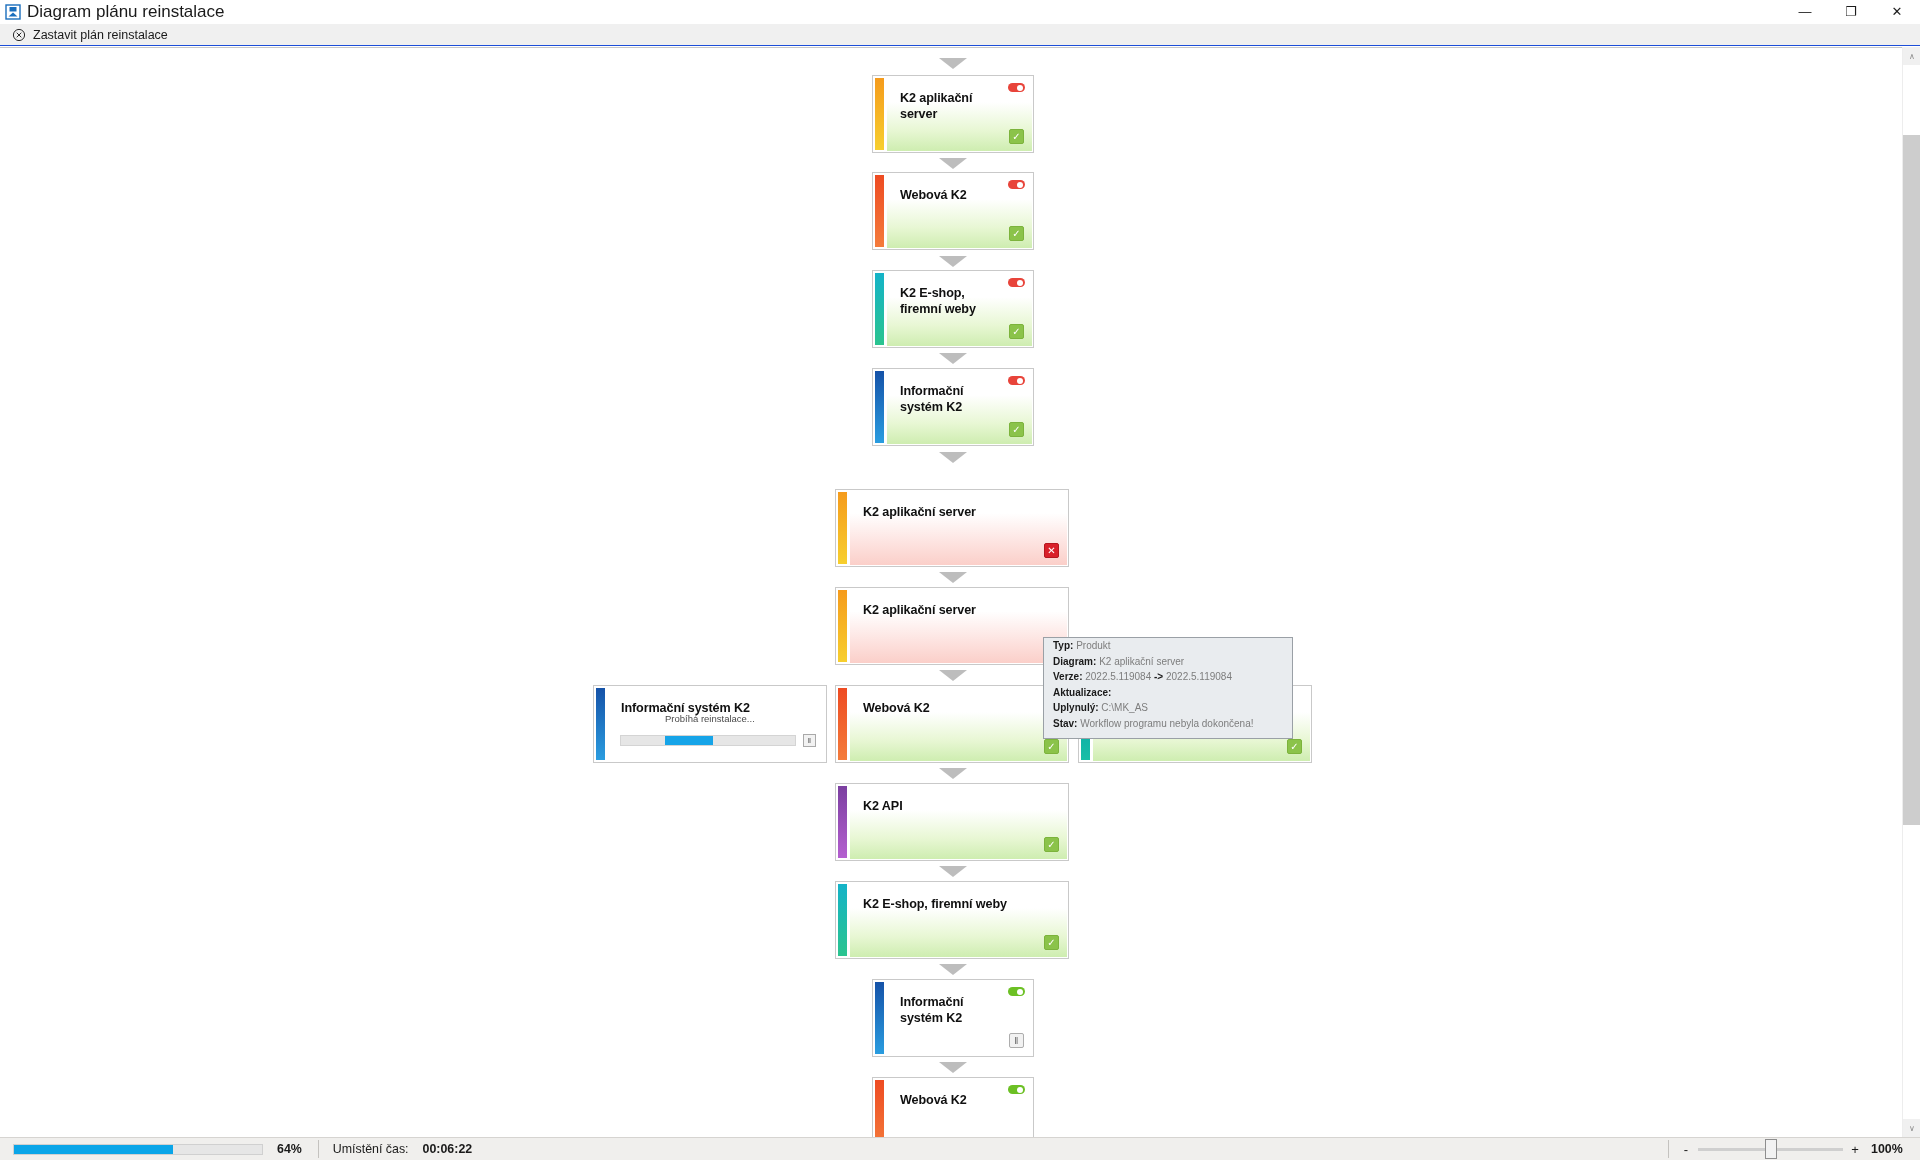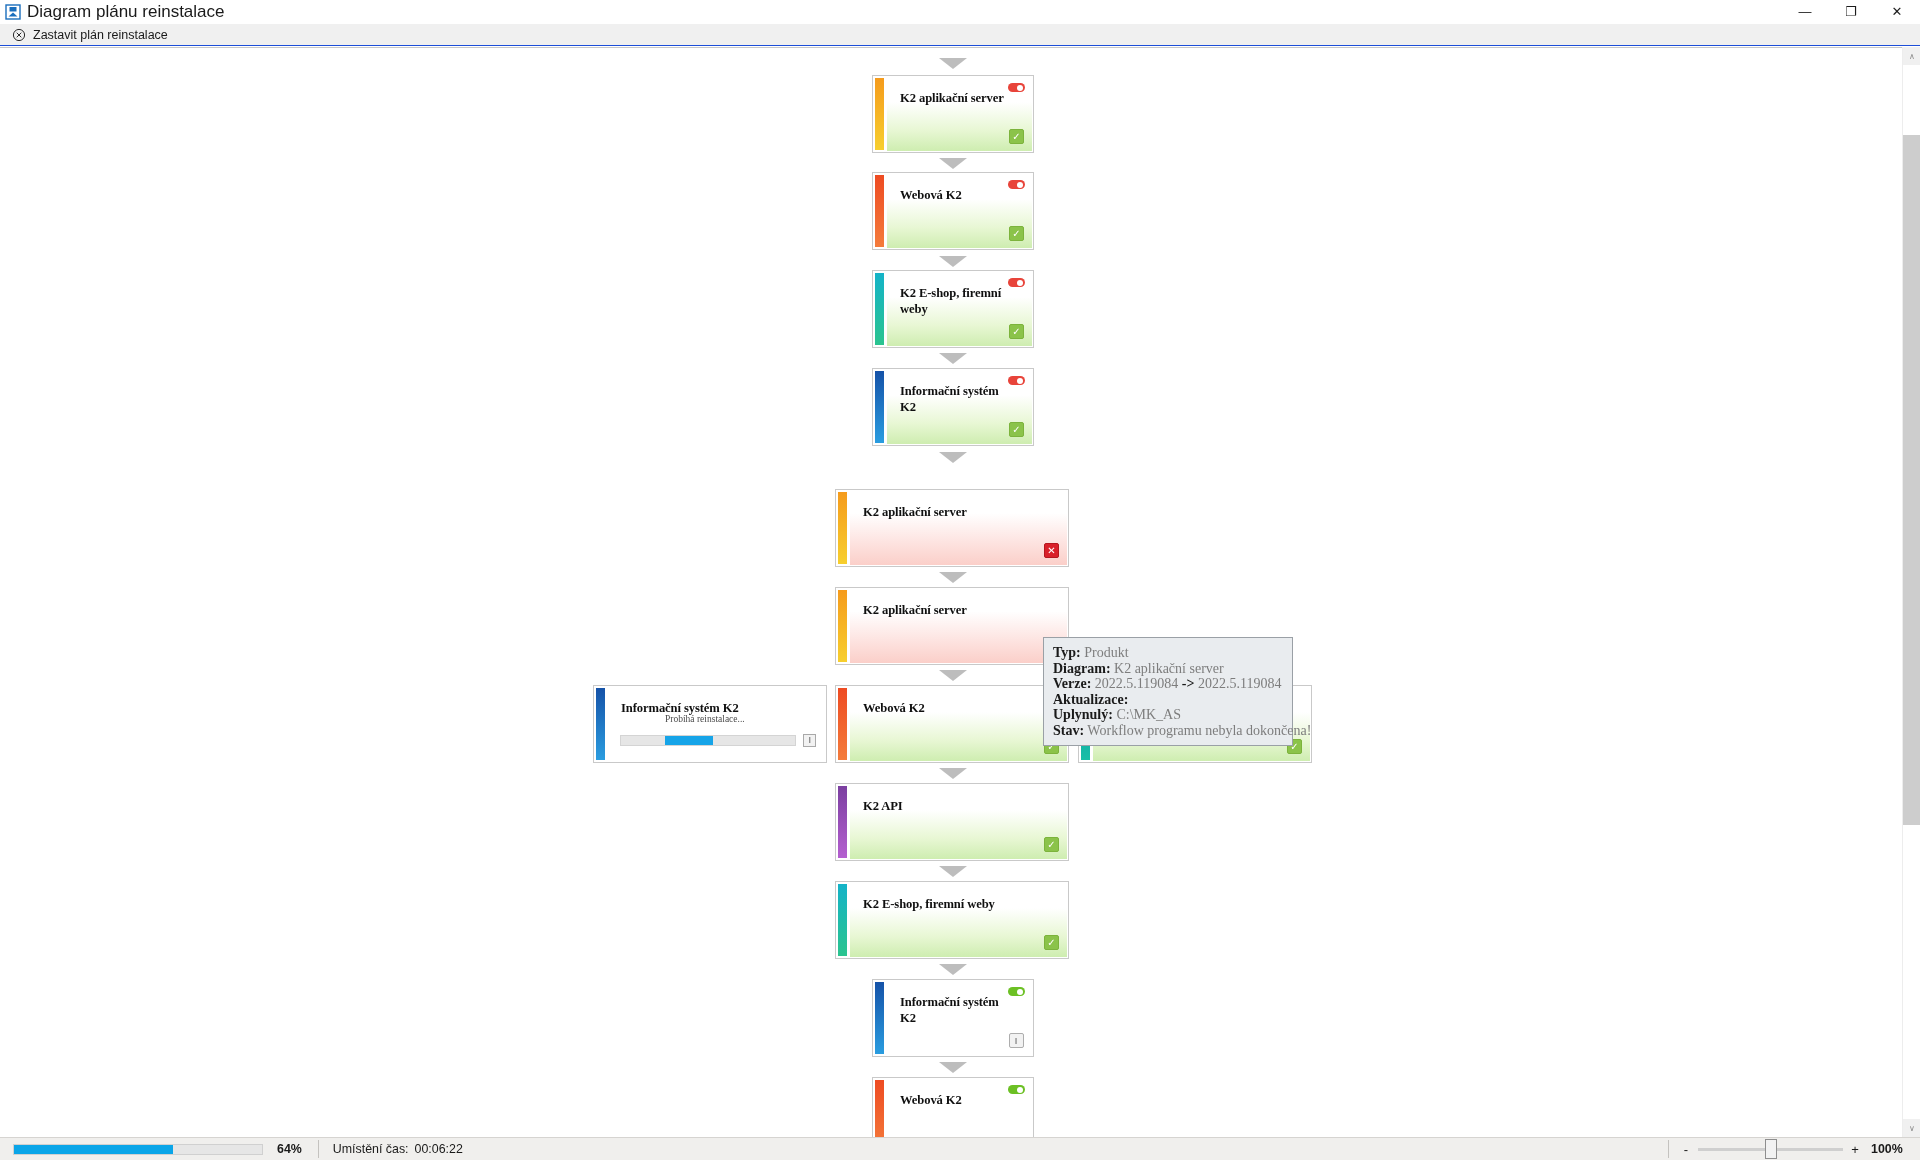--- a/index.html
+++ b/index.html
@@ -40,21 +40,20 @@
   .tb-icon { width: 14px; height: 14px; margin-right: 7px; flex: 0 0 auto; }
   .tb-label { font-size: 12.5px; color: #1a1a1a; }
 
   
   .canvas-wrap {
     position: absolute; left: 0; top: 47px;
     width: 1920px; height: 1090px;
     background: #ffffff;
     border-top: 1px solid #c8c8c8;
     overflow: hidden;
-    font-family: Liberation Serif, serif;
   }
   .canvas {
     position: absolute; left: 0; top: 0;
     width: 1900px; height: 1090px;
     background: #ffffff;
   }
 
   
   .node {
     position: absolute;
@@ -146,22 +145,22 @@
     border-left: 14px solid transparent;
     border-right: 14px solid transparent;
     border-top: 11px solid #bdbdbd;
   }
 
   
   .tooltip {
     position: absolute;
     background: #e9ecef;
     border: 1px solid #9aa0a6;
-    padding: 7px 9px 6px 9px;
-    font-size: 14px;
+    padding: 0 9px 6px 9px;
+    font-size: 10px;
     line-height: 15.6px;
     color: #7d7d7d;
     z-index: 50;
     white-space: nowrap;
   }
   .tooltip b { color: #1a1a1a; }
   .tooltip .arrowtxt { color: #1a1a1a; font-weight: bold; }
 
   
   .vscroll {
@@ -388,21 +387,21 @@
   <div class="sb-btn bottom">∨</div>
 </div>
 
 <div class="statusbar">
   <div class="sb-progress">
     <div class="sb-progress-fill" id="sb-fill" style="width: 64%;"></div>
   </div>
   <span class="sb-pct">64%</span>
   <div class="sb-sep"></div>
   <span class="sb-elapsed">Umístění čas:</span>
-  <span class="sb-elapsed" style="margin-left:6px; font-weight:normal;">00:06:22</span>
+  <span class="sb-elapsed" style="margin-left:14px; font-weight:bold;">00:06:22</span>
 
   <div class="sb-zoom">
     <div class="zsep"></div>
     <span class="zminus">-</span>
     <div class="zslider">
       <div class="ztrack"></div>
       <div class="zthumb"></div>
     </div>
     <span class="zplus">+</span>
     <span class="zpct">100%</span>

